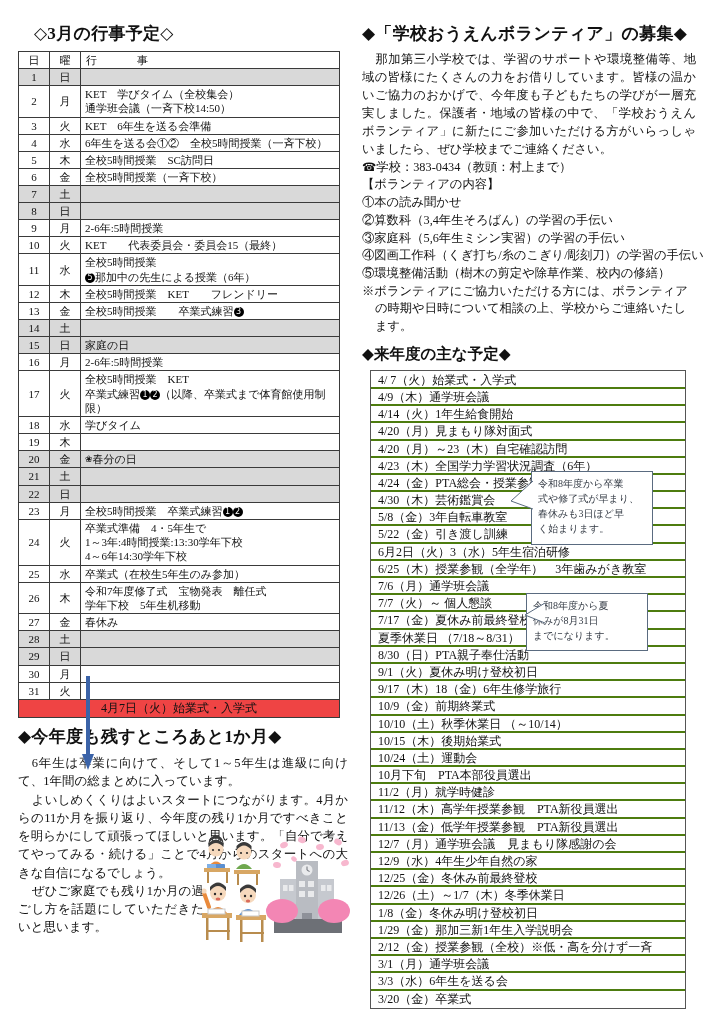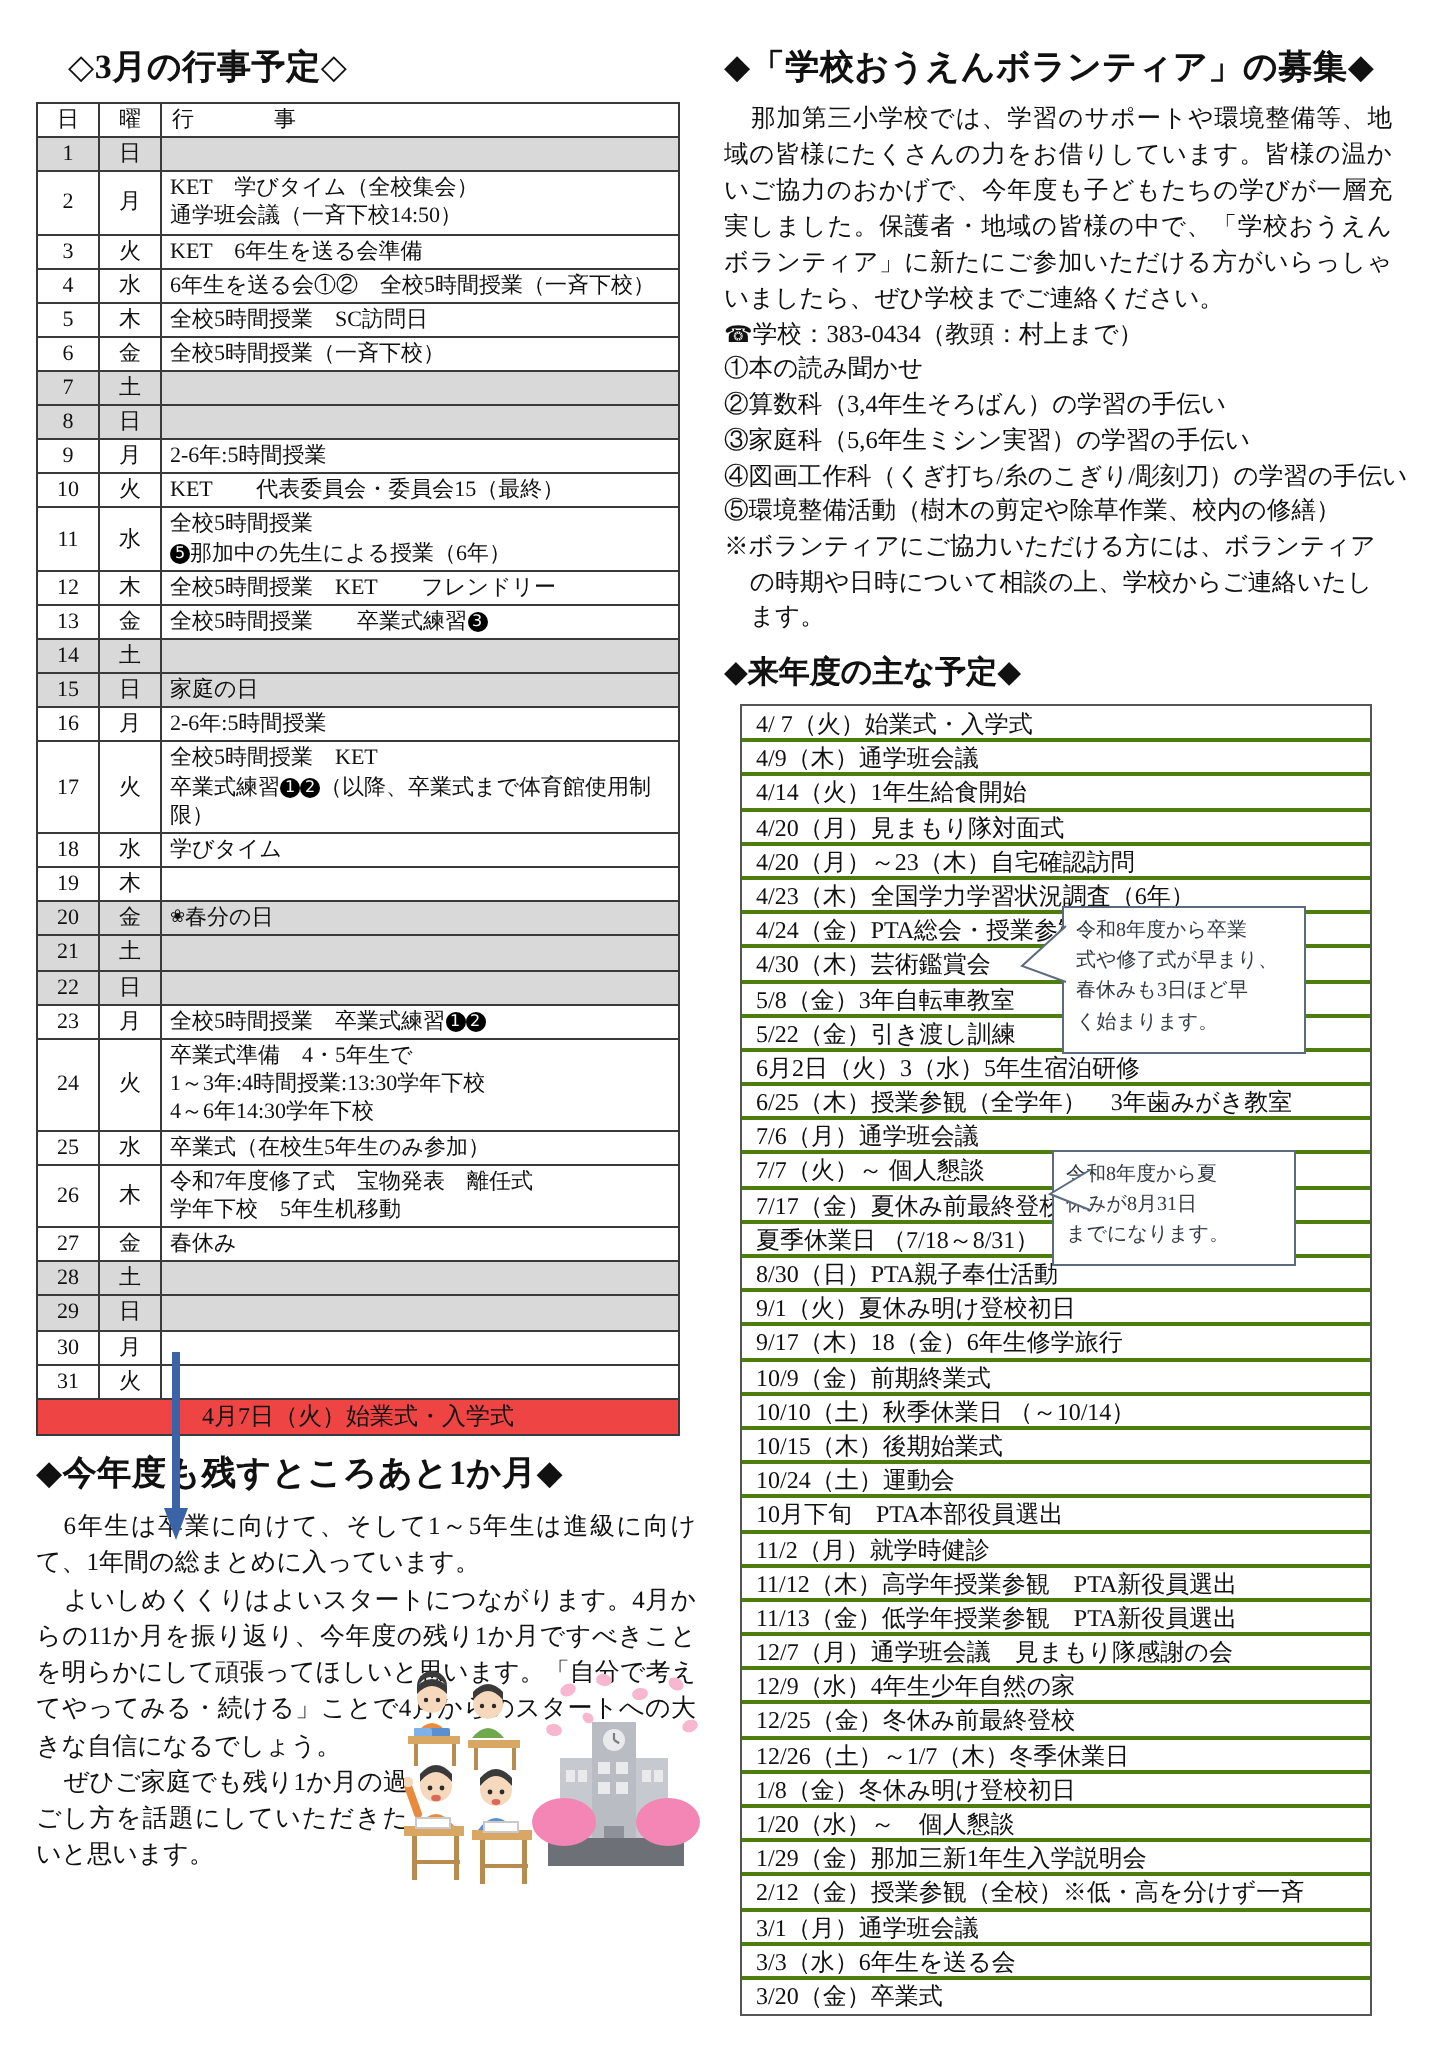--- a/index.html
+++ b/index.html
@@ -487,20 +487,21 @@
   </div>
 
   <div class="col-right">
 
     <div class="sec-heading">◆「学校おうえんボランティア」の募集◆</div>
 
     <p class="prose ind">那加第三小学校では、学習のサポートや環境整備等、地域の皆様にたくさんの力をお借りしています。皆様の温かいご協力のおかげで、今年度も子どもたちの学びが一層充実しました。保護者・地域の皆様の中で、「学校おうえんボランティア」に新たにご参加いただける方がいらっしゃいましたら、ぜひ学校までご連絡ください。</p>
 
     <div class="line"><span class="tel-glyph">☎</span><span>学校：383-0434（教頭：村上まで）</span></div>
 
+    <div class="line">【ボランティアの内容】</div>
 
     <div id="vol-items">
         <div class="line">①本の読み聞かせ</div>
         <div class="line">②算数科（3,4年生そろばん）の学習の手伝い</div>
         <div class="line">③家庭科（5,6年生ミシン実習）の学習の手伝い</div>
         <div class="line">④図画工作科（くぎ打ち/糸のこぎり/彫刻刀）の学習の手伝い</div>
         <div class="line">⑤環境整備活動（樹木の剪定や除草作業、校内の修繕）</div>
       </div>
 
     <div class="line hang">※ボランティアにご協力いただける方には、ボランティアの時期や日時について相談の上、学校からご連絡いたします。</div>
@@ -534,21 +535,20 @@
           <div class="row">10/24（土）運動会</div>
           <div class="row">10月下旬　PTA本部役員選出</div>
           <div class="row">11/2（月）就学時健診</div>
           <div class="row">11/12（木）高学年授業参観　PTA新役員選出</div>
           <div class="row">11/13（金）低学年授業参観　PTA新役員選出</div>
           <div class="row">12/7（月）通学班会議　見まもり隊感謝の会</div>
           <div class="row">12/9（水）4年生少年自然の家</div>
           <div class="row">12/25（金）冬休み前最終登校</div>
           <div class="row">12/26（土）～1/7（木）冬季休業日</div>
           <div class="row">1/8（金）冬休み明け登校初日</div>
-          <div class="row">1/20（水）～　個人懇談</div>
           <div class="row">1/29（金）那加三新1年生入学説明会</div>
           <div class="row">2/12（金）授業参観（全校）※低・高を分けず一斉</div>
           <div class="row">3/1（月）通学班会議</div>
           <div class="row">3/3（水）6年生を送る会</div>
           <div class="row">3/20（金）卒業式</div>
         </div>
 
       <div class="callout callout-1">
         <div>令和8年度から夏</div>
         <div>休みが8月31日</div>

